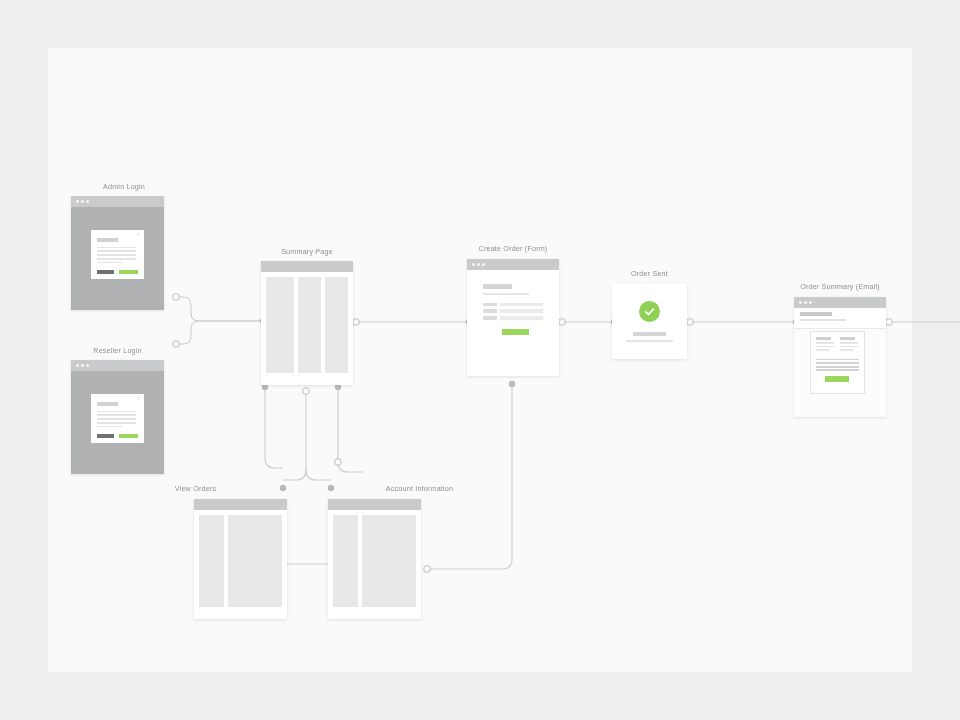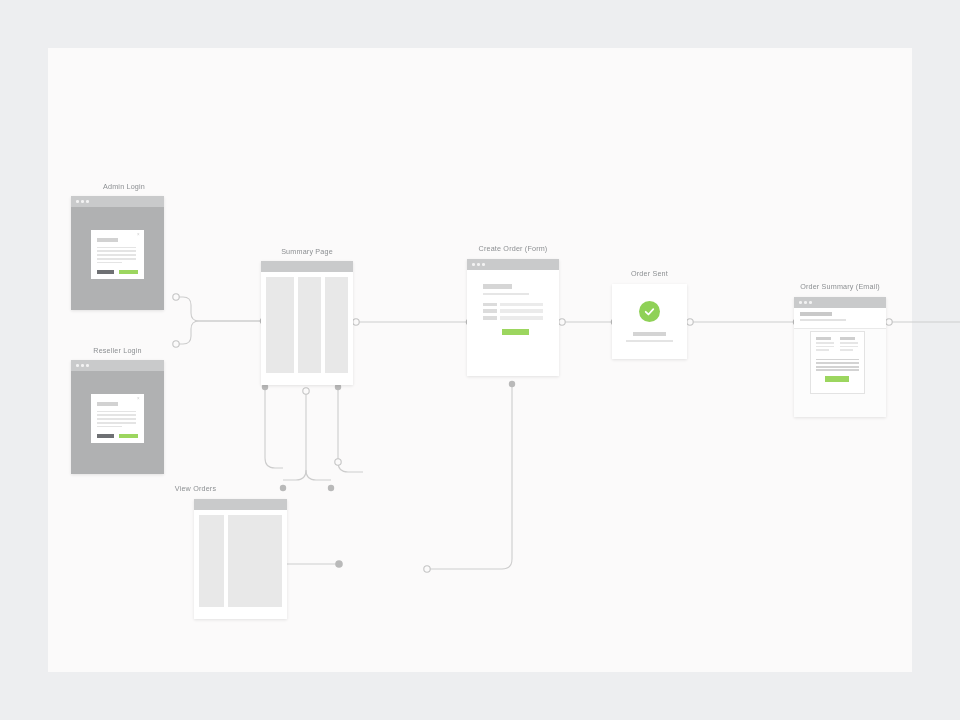--- a/index.html
+++ b/index.html
@@ -493,14 +493,24 @@
     <div class="node-label" style="top:-15px; margin-left:-155px;">View Orders</div>
     <div class="frame" style="left:0; top:0; width:93px; height:120px;">
       <div class="colhead"></div>
       <div class="cols">
         <div class="col" style="flex:1"></div>
         <div class="col" style="flex:2.2"></div>
       </div>
     </div>
   </div>
 
+  <div class="node" style="left:328px; top:499px; width:93px; height:120px;">
+    <div class="node-label" style="top:-15px; margin-left:-65px;">Account Information</div>
+    <div class="frame" style="left:0; top:0; width:93px; height:120px;">
+      <div class="colhead"></div>
+      <div class="cols">
+        <div class="col" style="flex:1"></div>
+        <div class="col" style="flex:2.2"></div>
+      </div>
+    </div>
+  </div>
 
 </div>
 
 </body></html>

